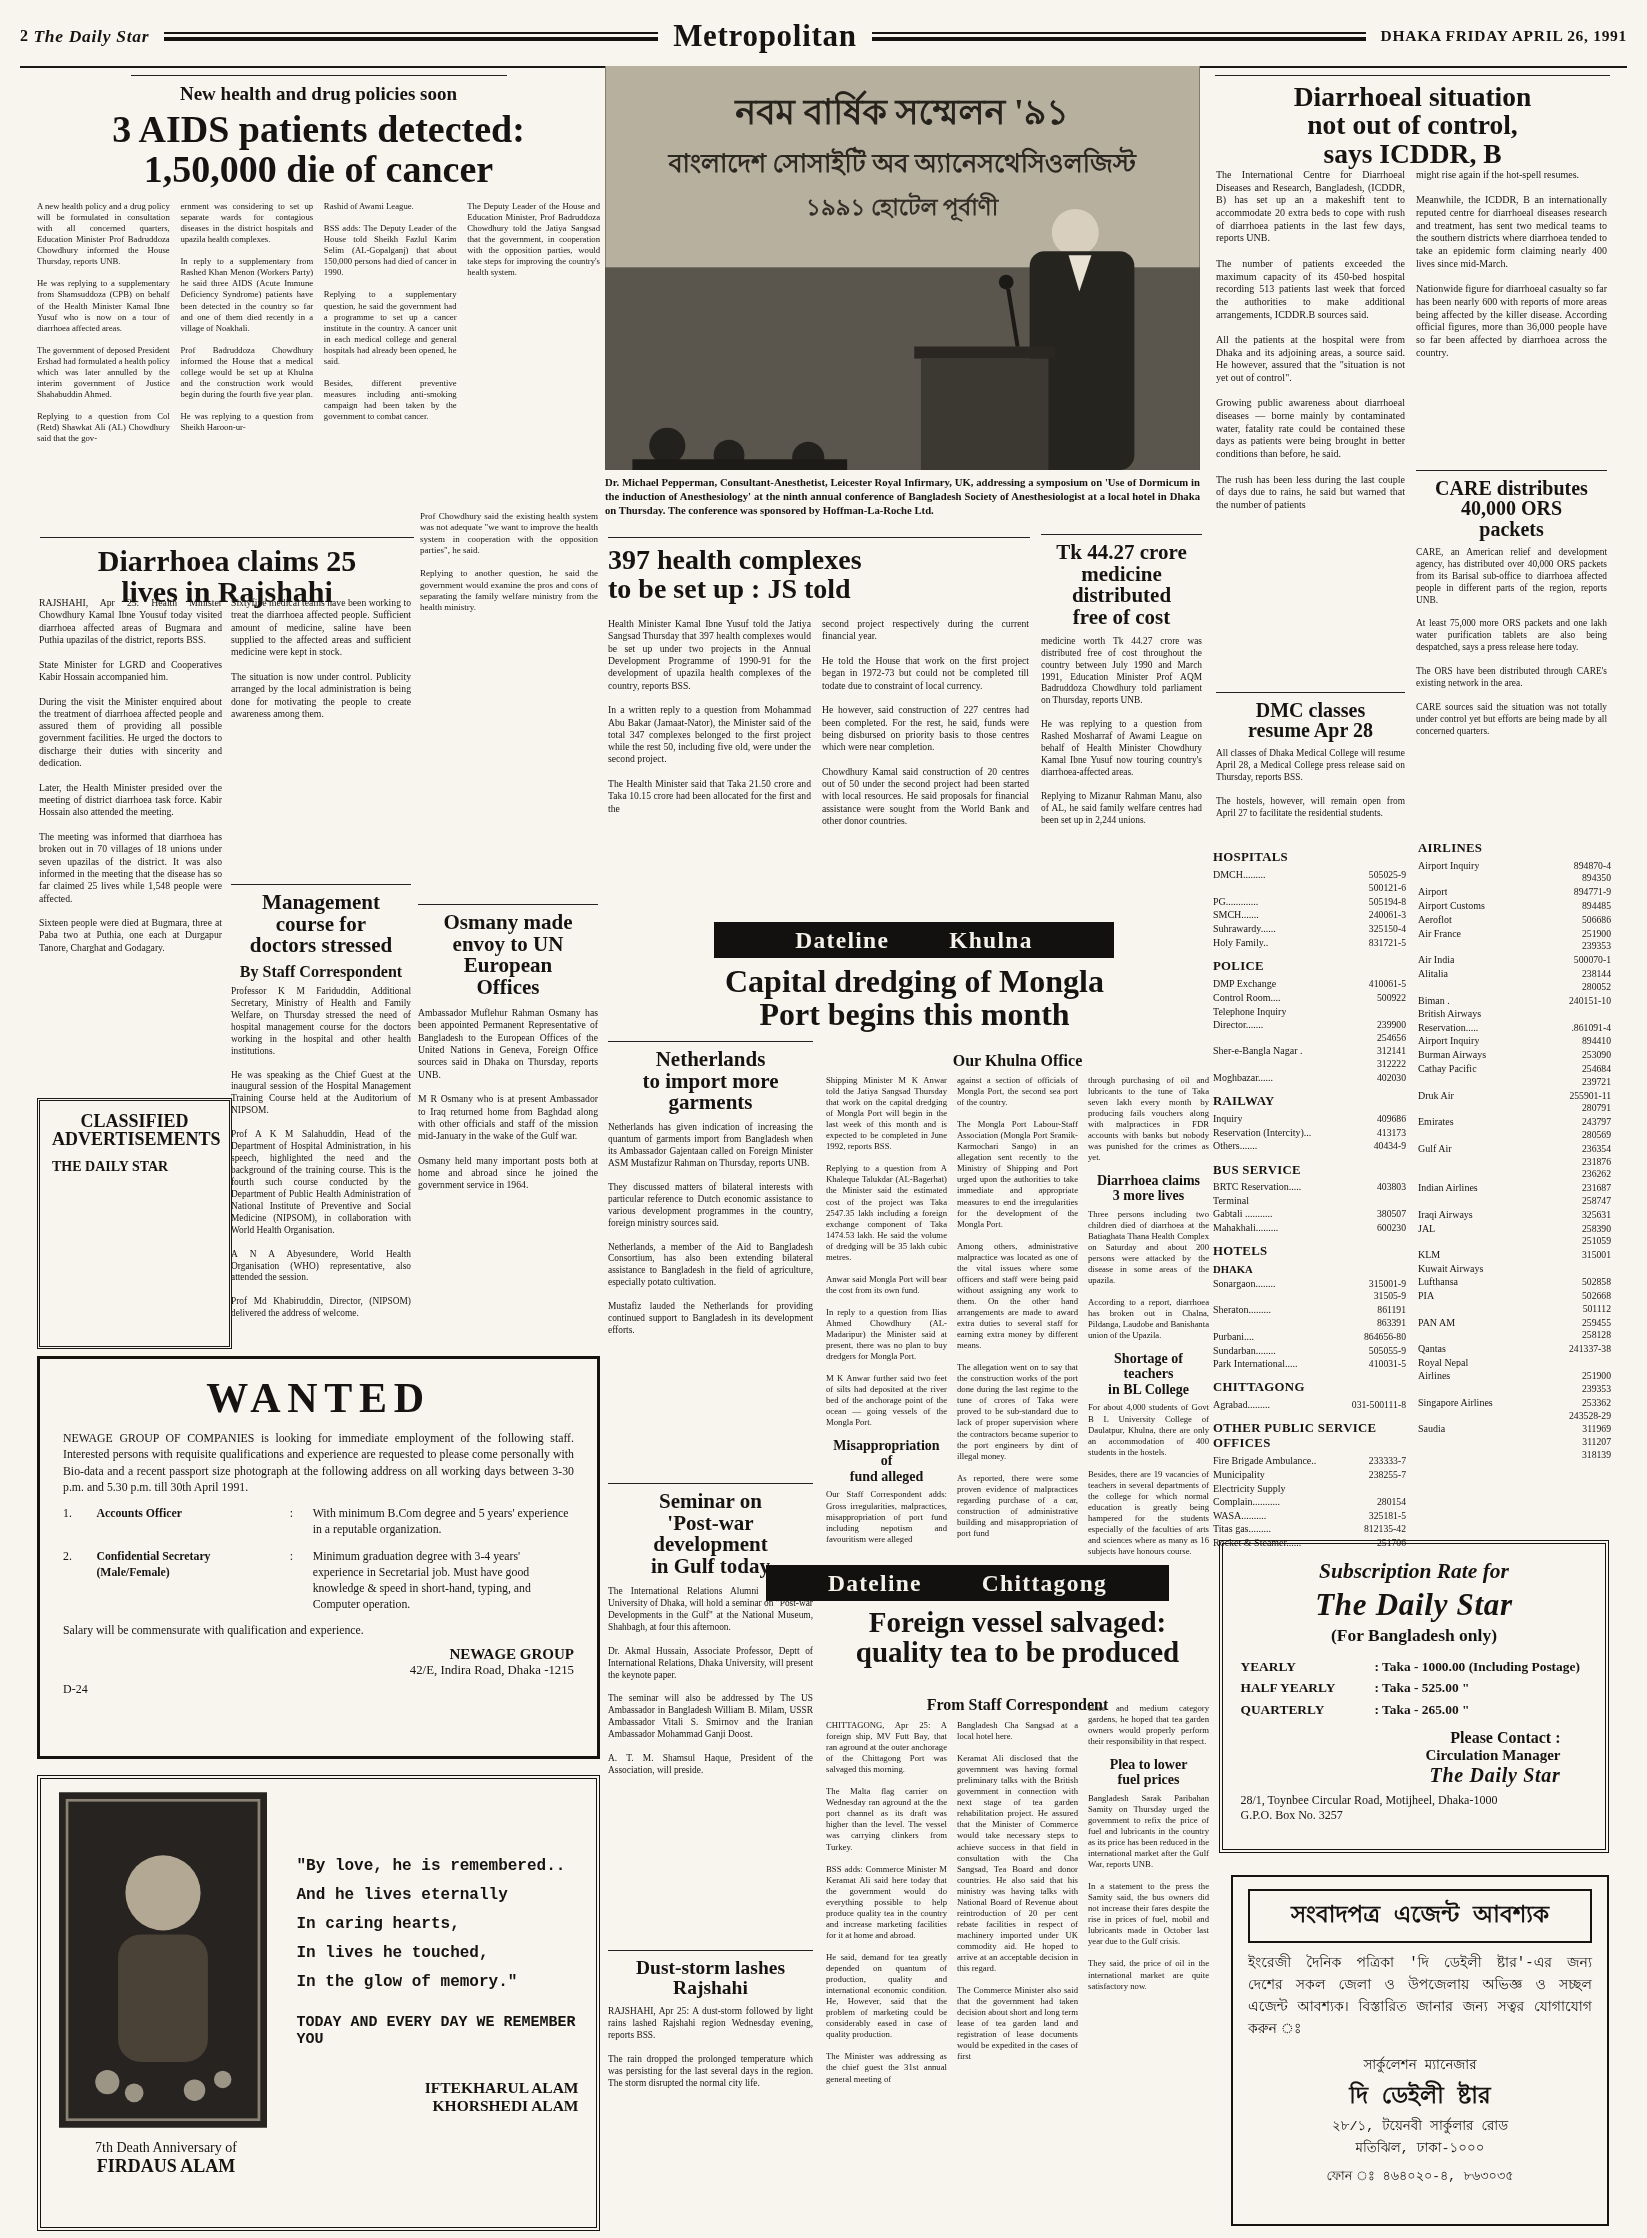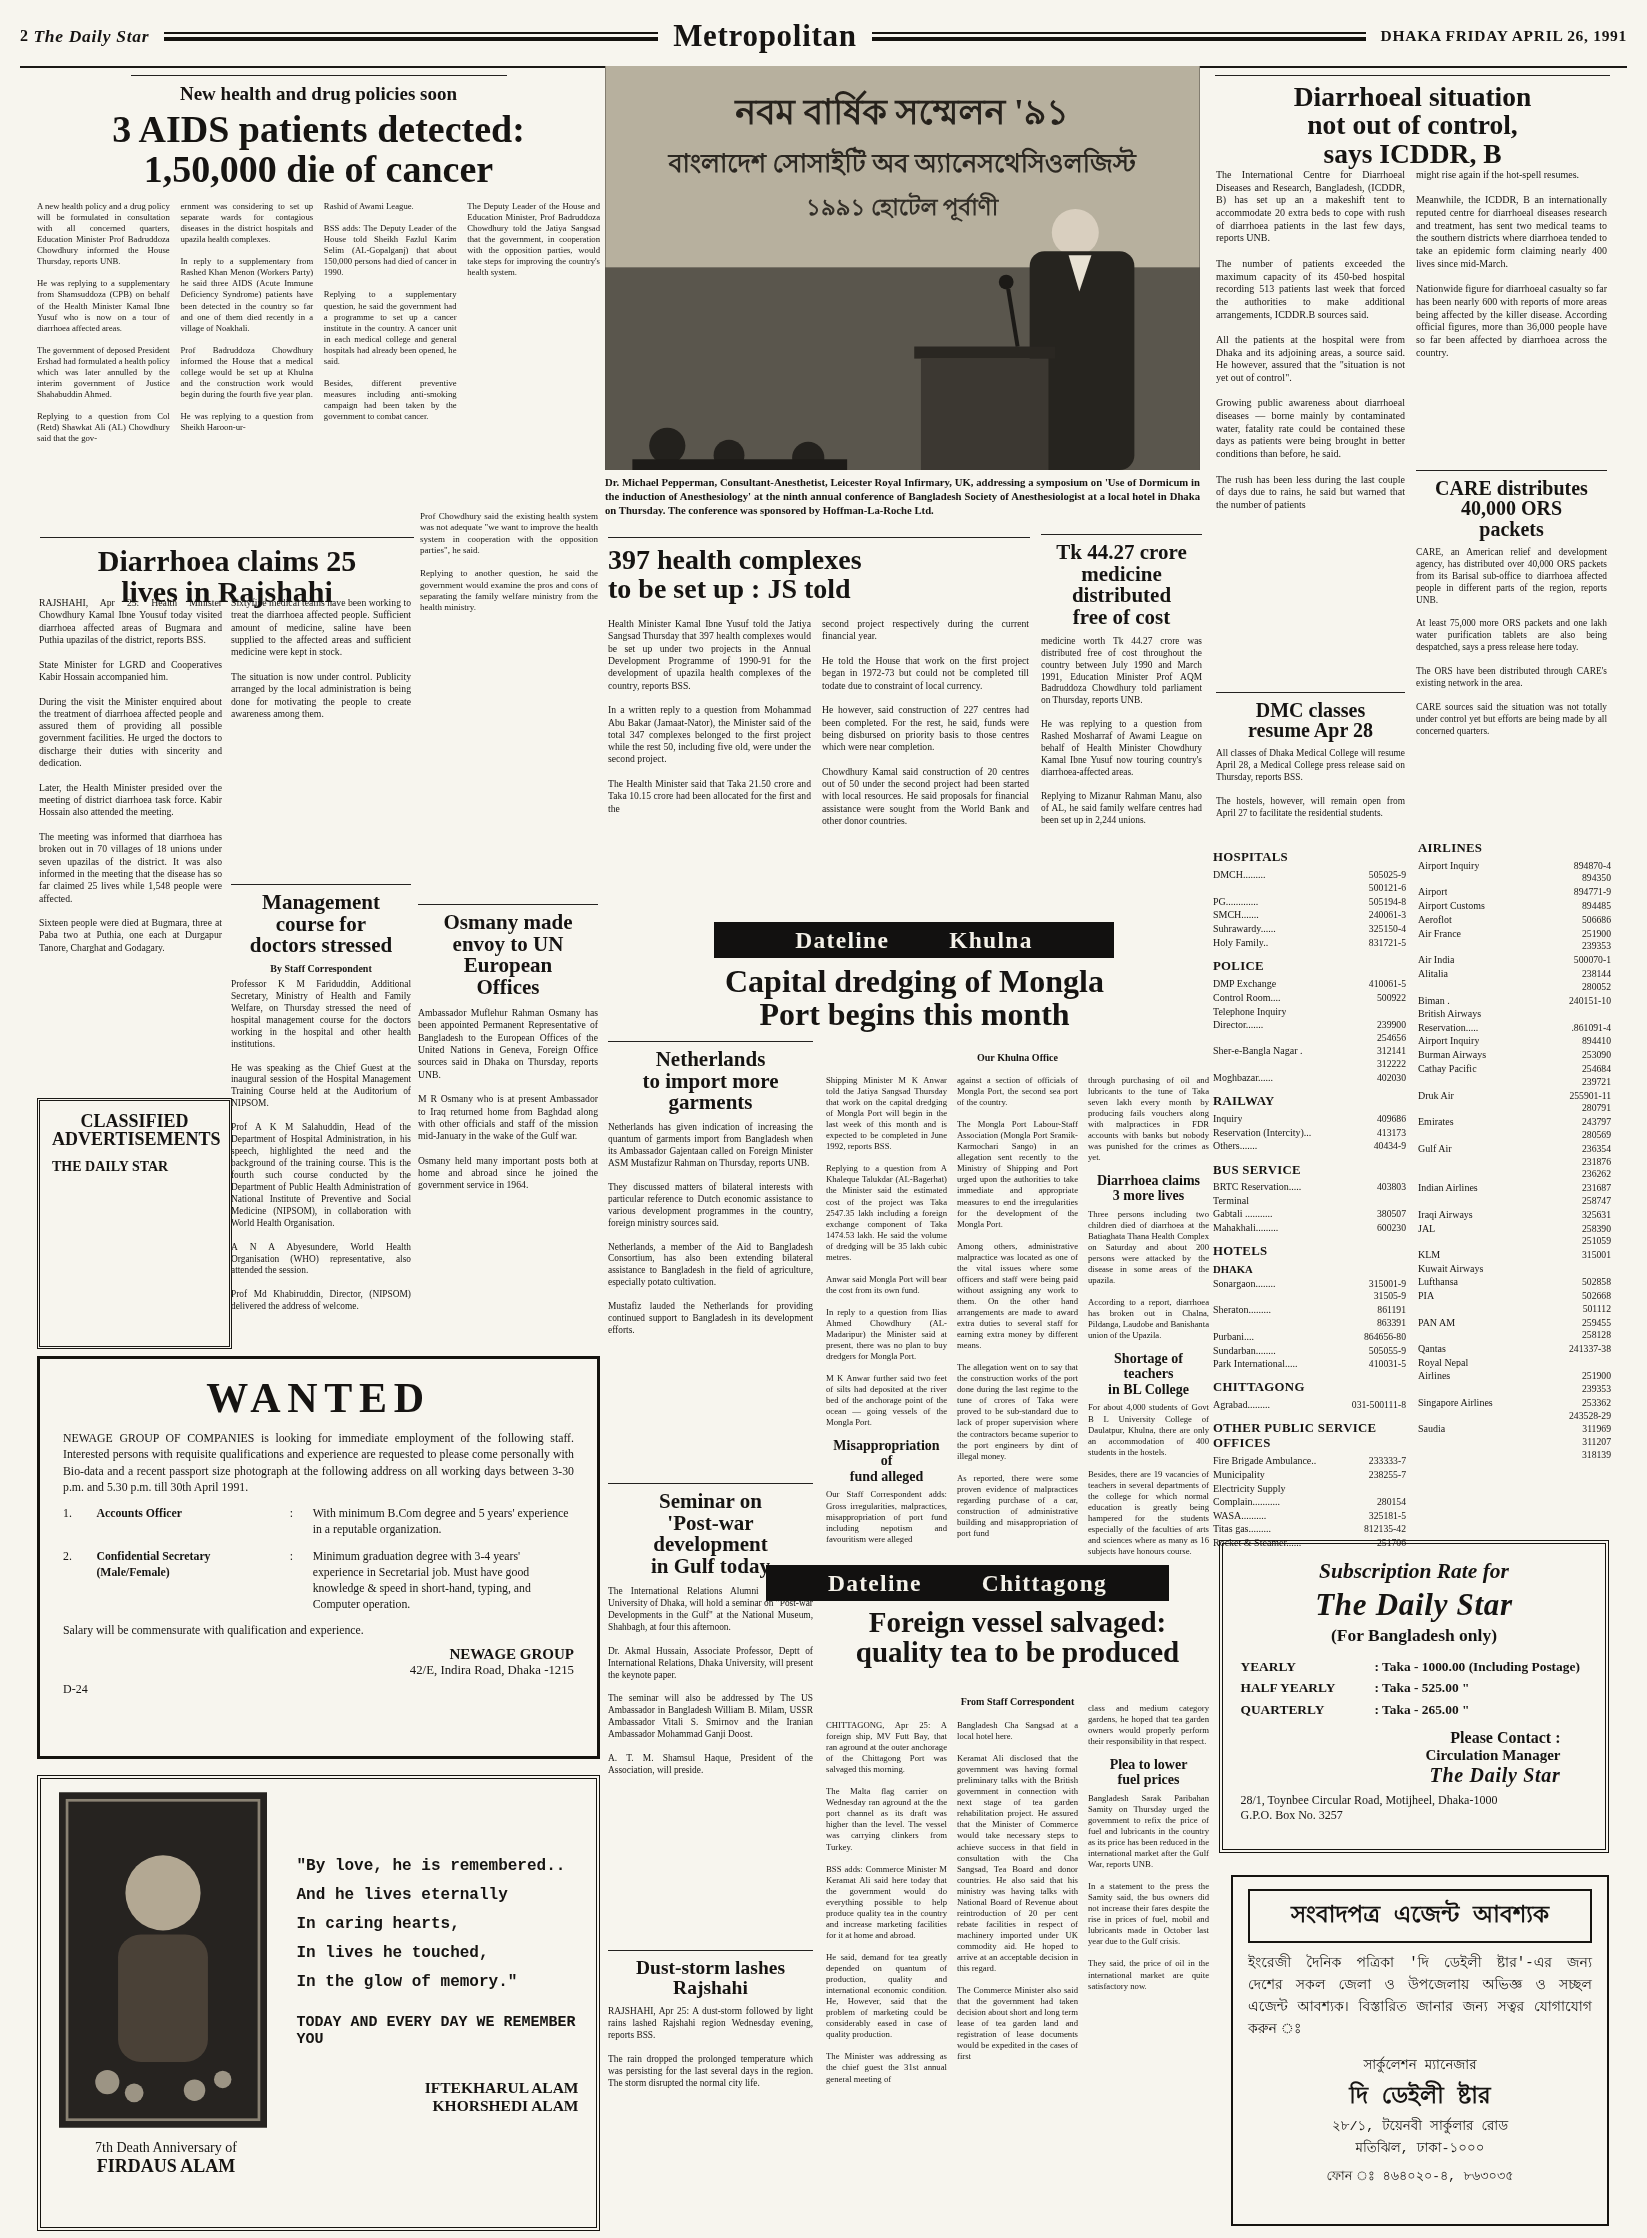--- a/index.html
+++ b/index.html
@@ -3,21 +3,21 @@
 <meta charset="utf-8">
 <style>
   html,body{margin:0;padding:0;background:#8b8880;}
   .page{position:relative;width:1647px;height:2239px;background:#f7f5ee;color:#161412;
         font-family:"Liberation Serif",serif;overflow:hidden;}
   .b{position:absolute;}
   .rule{background:#1b1916;}
   .hl{font-weight:bold;text-align:center;white-space:pre-line;line-height:1.04;font-family:"Liberation Serif",serif;}
   .rule-top{border-top:1.3px solid #242220;padding-top:6.7px;}
   .txt{font-size:9px;line-height:1.27;text-align:justify;white-space:pre-line;}
-  .byline{font-weight:bold;text-align:center;font-size:10px;}
+  .byline{font-weight:bold;text-align:center;font-size:16px;}
   .kicker{font-weight:bold;font-size:19px;text-align:center;}
   .banner{background:#121110;color:#f4f1e8;display:flex;align-items:center;justify-content:center;gap:60px;
           font-weight:bold;font-size:23.5px;letter-spacing:1.3px;}
   .col-subhead{font-weight:bold;text-align:center;font-size:14px;line-height:1.1;margin:9.4px 0 5.4px;white-space:pre-line;}
   .colbody{font-size:8.7px;}
   [data-field]:empty{min-height:0;}
   
   .hdr{display:flex;align-items:center;}
   .hbar{flex:1;height:2.7px;border-top:2.7px solid #15130f;border-bottom:4px solid #15130f;margin:0 15px;}
   .masthead{font-weight:bold;font-style:italic;font-size:17.5px;letter-spacing:0.7px;}

